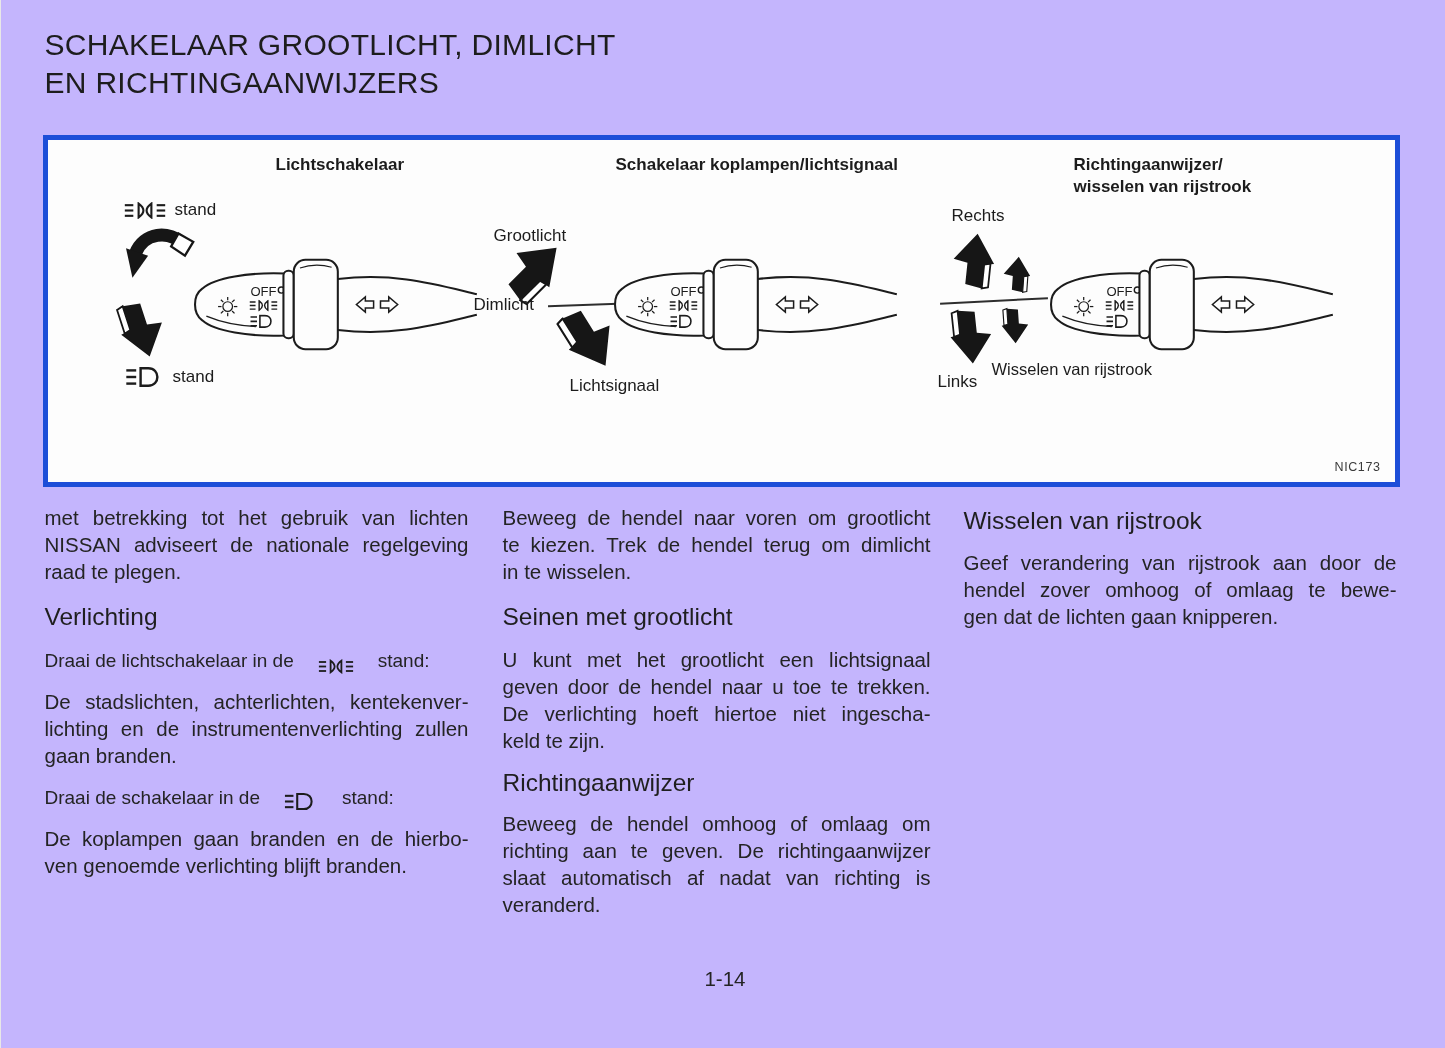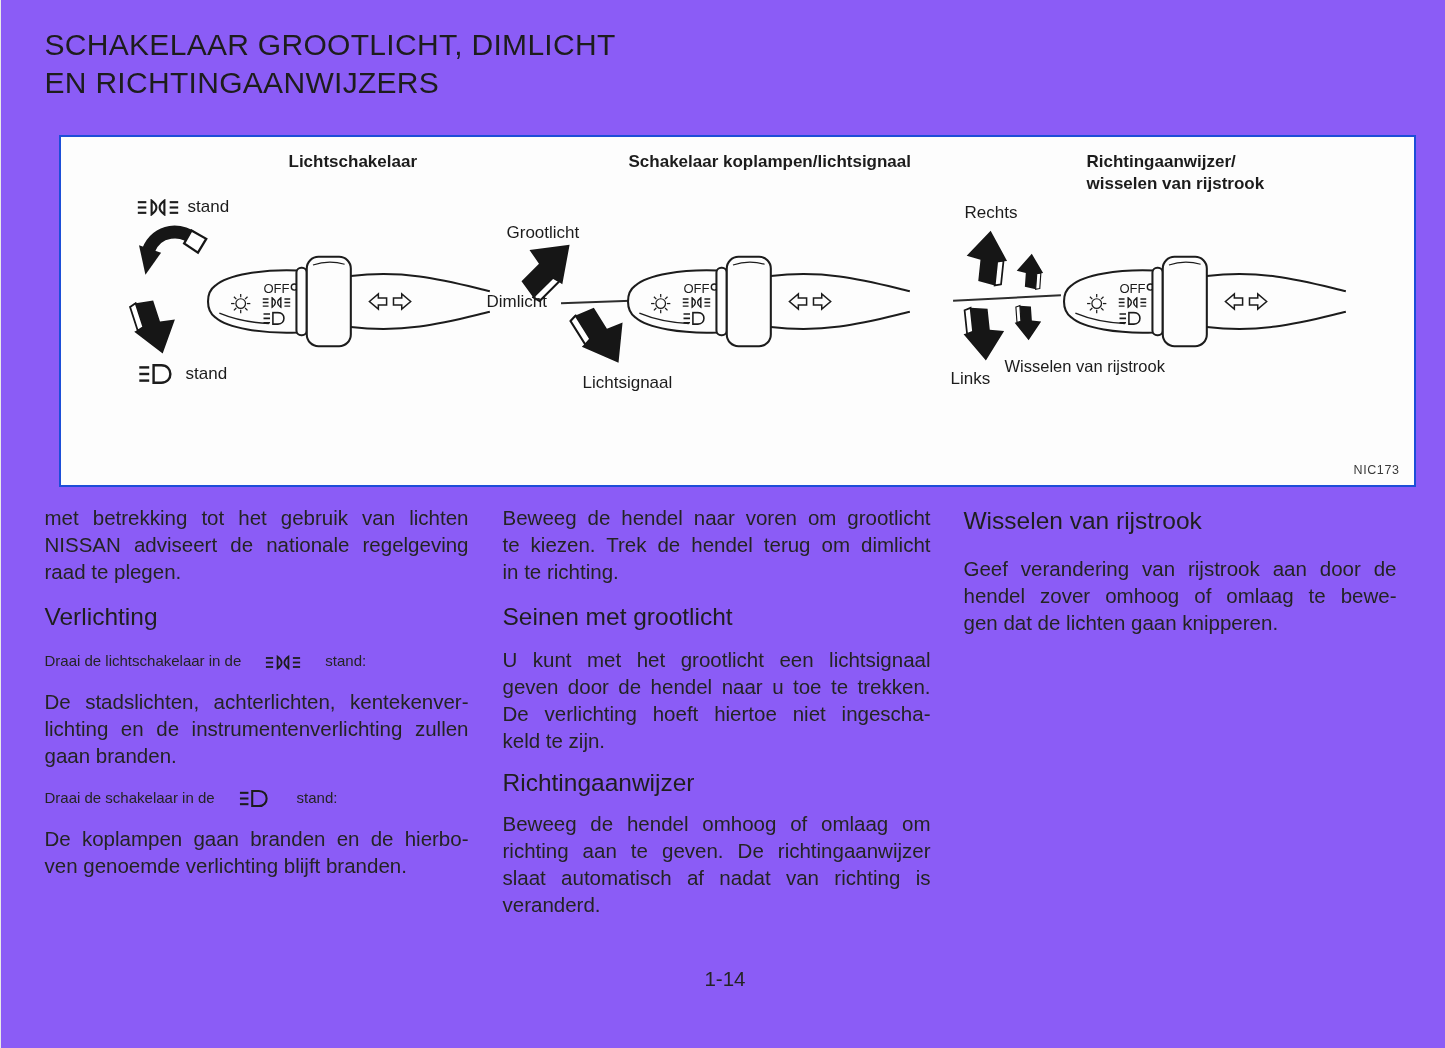--- a/index.html
+++ b/index.html
@@ -1,49 +1,49 @@
 <!DOCTYPE html>
 <html><head>
 <meta charset="utf-8">
 <style>
   html,body{margin:0;padding:0;background:#e8e8e8;}
   .page{
     position:relative;width:1444px;height:1048px;margin:0 auto;
-    background:#8b5cf6;overflow:hidden;
+    background:#c4b5fd;overflow:hidden;
     font-family:"Liberation Sans","DejaVu Sans",sans-serif;
     color:#242424;
   }
   
   .doc-title{
     position:absolute;left:44px;top:26px;
     font-size:30px;line-height:38px;letter-spacing:.3px;color:#1d1d1d;
   }
   
   .fig{
-    position:absolute;left:58px;top:135px;width:1357px;height:352px;
-    border:2px solid #1d4ed8;background:#fdfdfd;box-sizing:border-box;
+    position:absolute;left:42px;top:135px;width:1357px;height:352px;
+    border:5px solid #1d4ed8;background:#fdfdfd;box-sizing:border-box;
   }
   .fig *{box-sizing:border-box;}
   .fig-h{position:absolute;font-size:17px;font-weight:bold;color:#1c1c1c;line-height:22px;white-space:nowrap;}
   .fig-lbl{position:absolute;font-size:17px;color:#1c1c1c;white-space:nowrap;}
   .icon-row{display:flex;align-items:center;gap:7px;text-align:right;}
   .abs{position:absolute;}
   .thinline{position:absolute;height:2px;background:#2e2e2e;}
   .fig-code{position:absolute;right:14px;bottom:8px;font-size:12.5px;letter-spacing:.6px;color:#3a3a3a;}
   
   .col{position:absolute;top:504px;}
   .col-1{left:44px;width:424px;}
   .col-2{left:502px;width:428px;}
   .col-3{left:963px;width:433px;}
   .jp{font-size:20.5px;line-height:27px;color:#242424;}
   .jp .ln{text-align:justify;text-align-last:justify;}
   .jp .ln-last{text-align-last:left;}
   .heading{font-size:24.5px;line-height:30px;color:#1f1f1f;margin:17px 0 0 0;font-weight:normal;}
   .mt-para{margin-top:14px;}
-  .iconline{margin-top:15px;font-size:15px;line-height:27px;display:flex;align-items:center;gap:24px;white-space:nowrap;}
+  .iconline{margin-top:15px;font-size:19px;line-height:27px;display:flex;align-items:flex-end;gap:24px;white-space:nowrap;}
   .page-number{position:absolute;left:655px;top:967px;width:90px;text-align:right;font-size:20.5px;color:#242424;}
   svg{display:block;}
   .rot{transform-origin:50% 50%;}
 </style>
 </head>
 <body>
 
 <div class="page">
 
   <svg width="0" height="0" style="position:absolute" aria-hidden="true">
@@ -220,41 +220,41 @@
     <div class="jp mt-para">
         <div class="ln">De koplampen gaan branden en de hierbo-</div>
         <div class="ln ln-last">ven genoemde verlichting blijft branden.</div>
       </div>
   </div>
 
   <div class="col col-2">
     <div class="jp">
         <div class="ln">Beweeg de hendel naar voren om grootlicht</div>
         <div class="ln">te kiezen. Trek de hendel terug om dimlicht</div>
-        <div class="ln ln-last">in te richting.</div>
+        <div class="ln ln-last">in te wisselen.</div>
       </div>
     <h2 class="heading">Seinen met grootlicht</h2>
     <div class="jp mt-para">
         <div class="ln">U kunt met het grootlicht een lichtsignaal</div>
         <div class="ln">geven door de hendel naar u toe te trekken.</div>
         <div class="ln">De verlichting hoeft hiertoe niet ingescha-</div>
         <div class="ln ln-last">keld te zijn.</div>
       </div>
     <h2 class="heading" style="margin-top:14px">Richtingaanwijzer</h2>
     <div class="jp" style="margin-top:12px">
         <div class="ln">Beweeg de hendel omhoog of omlaag om</div>
         <div class="ln">richting aan te geven. De richtingaanwijzer</div>
         <div class="ln">slaat automatisch af nadat van richting is</div>
         <div class="ln ln-last">veranderd.</div>
       </div>
   </div>
 
   <div class="col col-3">
     <h2 class="heading" style="margin-top:2px">Wisselen van rijstrook</h2>
-    <div class="jp" style="margin-top:19px">
+    <div class="jp" style="margin-top:13px">
         <div class="ln">Geef verandering van rijstrook aan door de</div>
         <div class="ln">hendel zover omhoog of omlaag te bewe-</div>
         <div class="ln ln-last">gen dat de lichten gaan knipperen.</div>
       </div>
   </div>
 
   <div class="page-number">1-14</div>
 </div>
 
 </body></html>

